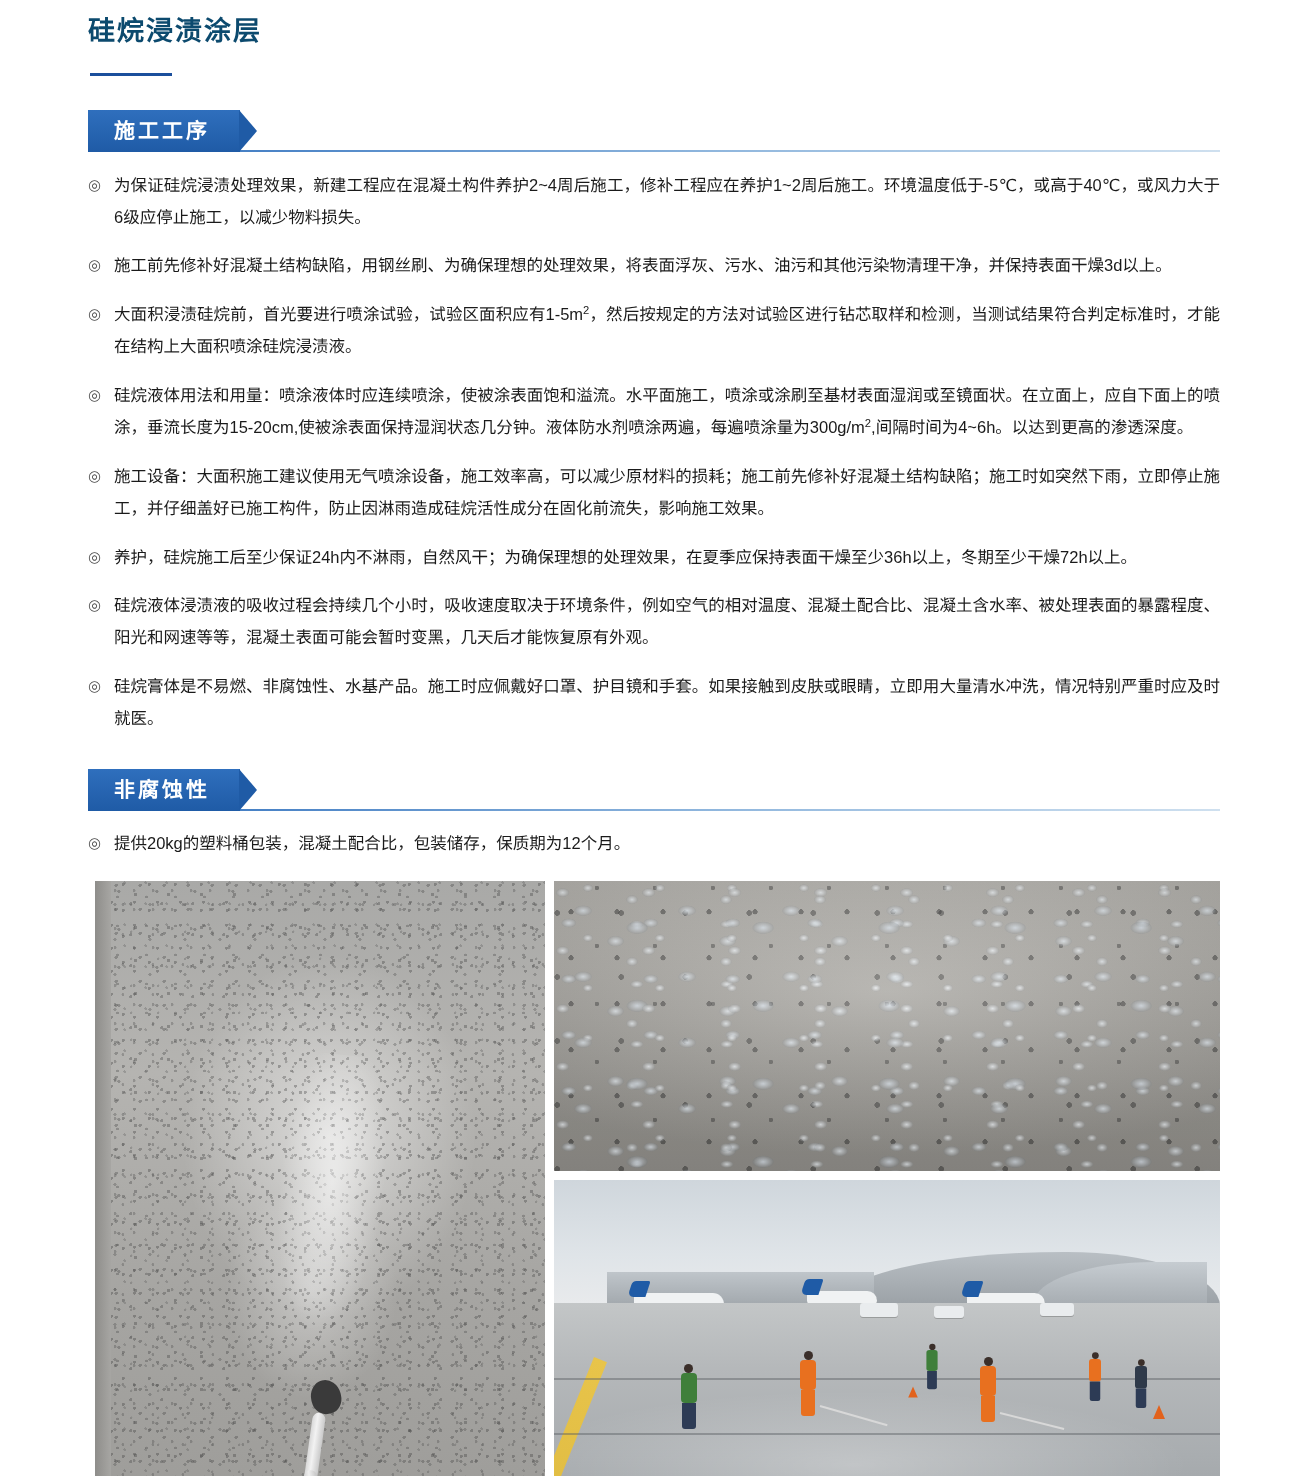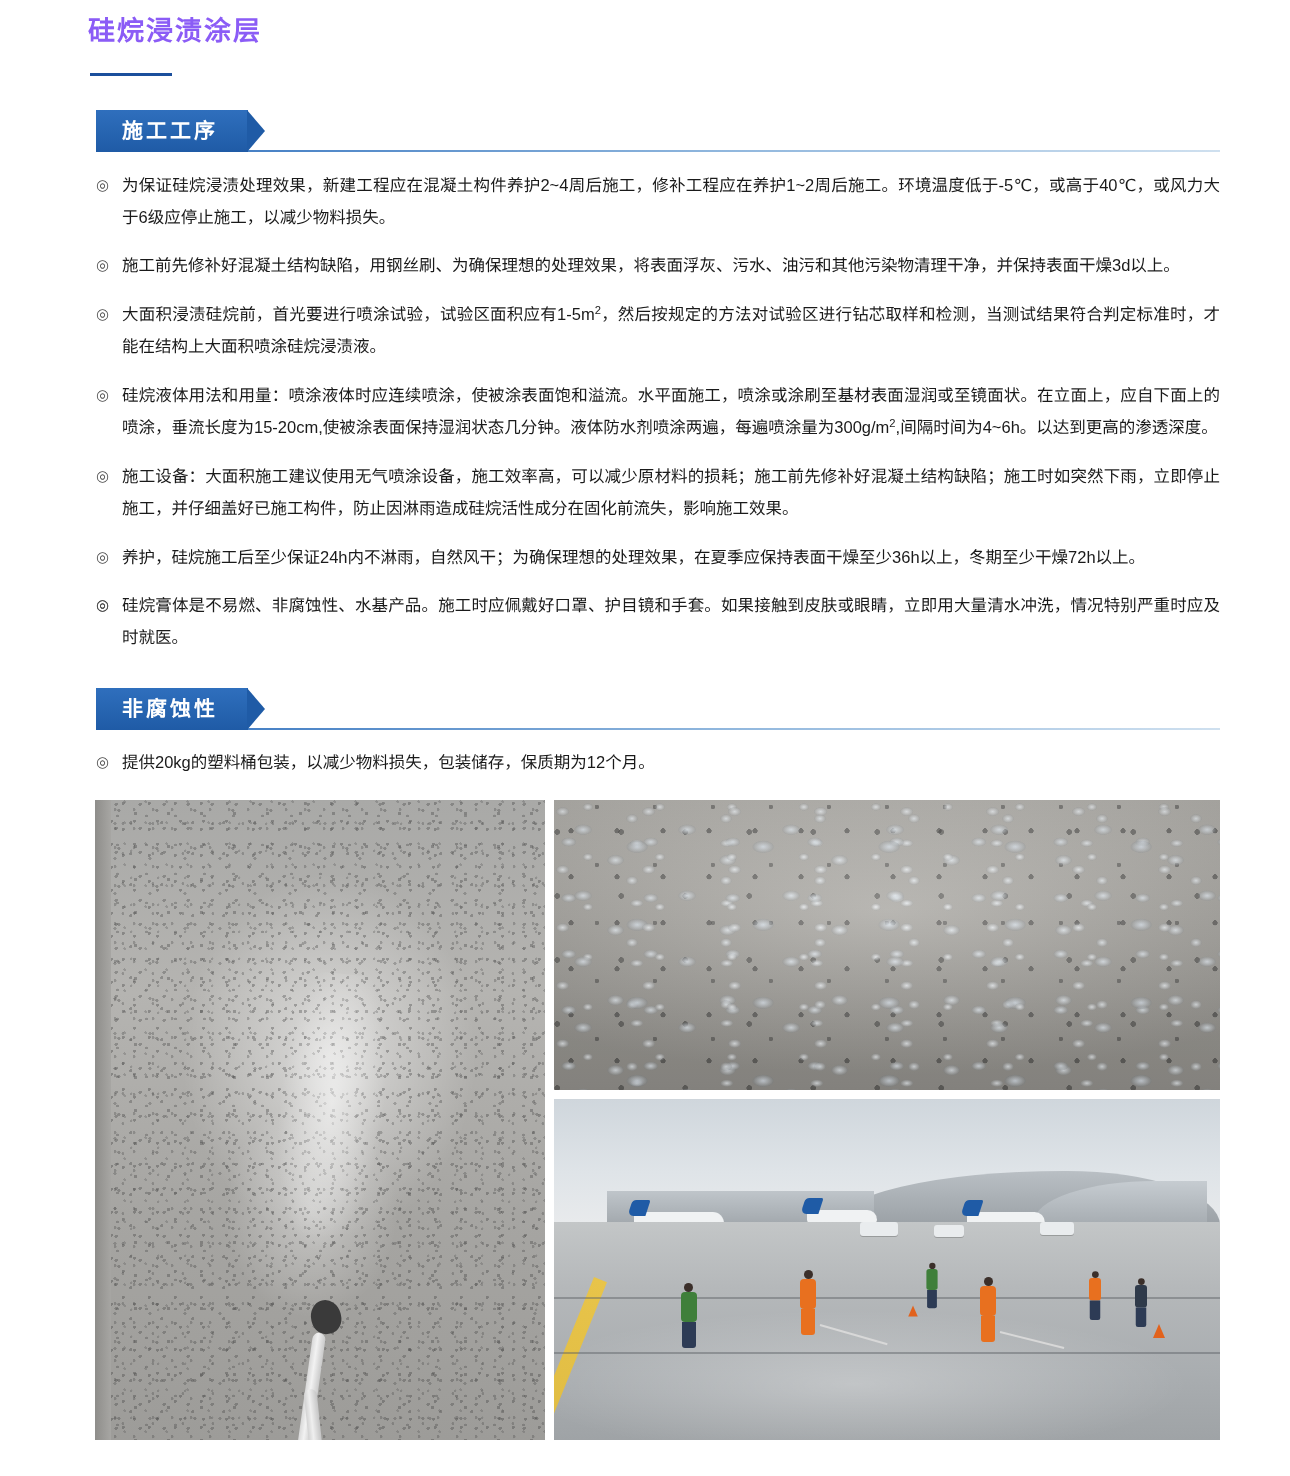--- a/index.html
+++ b/index.html
@@ -20,36 +20,35 @@
   .page {
     width: 1290px;
     min-height: 1476px;
     position: relative;
     padding: 0;
   }
   
   .doc-title {
     font-size: 27px;
     font-weight: bold;
-    color: #8b5cf6;
+    color: #0c4a6e;
     letter-spacing: 2px;
     margin: 14px 0 0 88px;
     line-height: 1.3;
   }
   .title-rule {
     width: 82px;
     height: 3px;
     background: #1b4f9c;
     margin: 24px 0 0 90px;
   }
   
   .section {
     margin-top: 34px;
     position: relative;
-    margin-left: 8px;
   }
   .section-head {
     position: relative;
     height: 42px;
     margin-left: 88px;
     margin-right: 70px;
   }
   .section-tab {
     display: inline-block;
     position: relative;
@@ -364,39 +363,40 @@
         <span>施工设备：大面积施工建议使用无气喷涂设备，施工效率高，可以减少原材料的损耗；施工前先修补好混凝土结构缺陷；施工时如突然下雨，立即停止施工，并仔细盖好已施工构件，防止因淋雨造成硅烷活性成分在固化前流失，影响施工效果。</span>
       </p>
 
       <p class="bullet-item">
         <span class="mark">◎</span>
         <span>养护，硅烷施工后至少保证24h内不淋雨，自然风干；为确保理想的处理效果，在夏季应保持表面干燥至少36h以上，冬期至少干燥72h以上。</span>
       </p>
 
       <p class="bullet-item">
         <span class="mark">◎</span>
+        <span>硅烷液体浸渍液的吸收过程会持续几个小时，吸收速度取决于环境条件，例如空气的相对温度、混凝土配合比、混凝土含水率、被处理表面的暴露程度、阳光和网速等等，混凝土表面可能会暂时变黑，几天后才能恢复原有外观。</span>
       </p>
 
       <p class="bullet-item">
         <span class="mark">◎</span>
         <span>硅烷膏体是不易燃、非腐蚀性、水基产品。施工时应佩戴好口罩、护目镜和手套。如果接触到皮肤或眼睛，立即用大量清水冲洗，情况特别严重时应及时就医。</span>
       </p>
 
     </div>
   </div>
 
   <div class="section">
     <div class="section-head">
       <span class="section-tab">非腐蚀性</span>
       <div class="section-underline"></div>
     </div>
     <div class="content pack-note">
       <p class="bullet-item">
         <span class="mark">◎</span>
-        <span>提供20kg的塑料桶包装，以减少物料损失，包装储存，保质期为12个月。</span>
+        <span>提供20kg的塑料桶包装，混凝土配合比，包装储存，保质期为12个月。</span>
       </p>
     </div>
   </div>
 
   <div class="gallery">
 
     <div class="gallery-left">
       <div class="photo photo-wall">
         <div class="wall-bg"></div>
         <div class="wall-speckle"></div>

